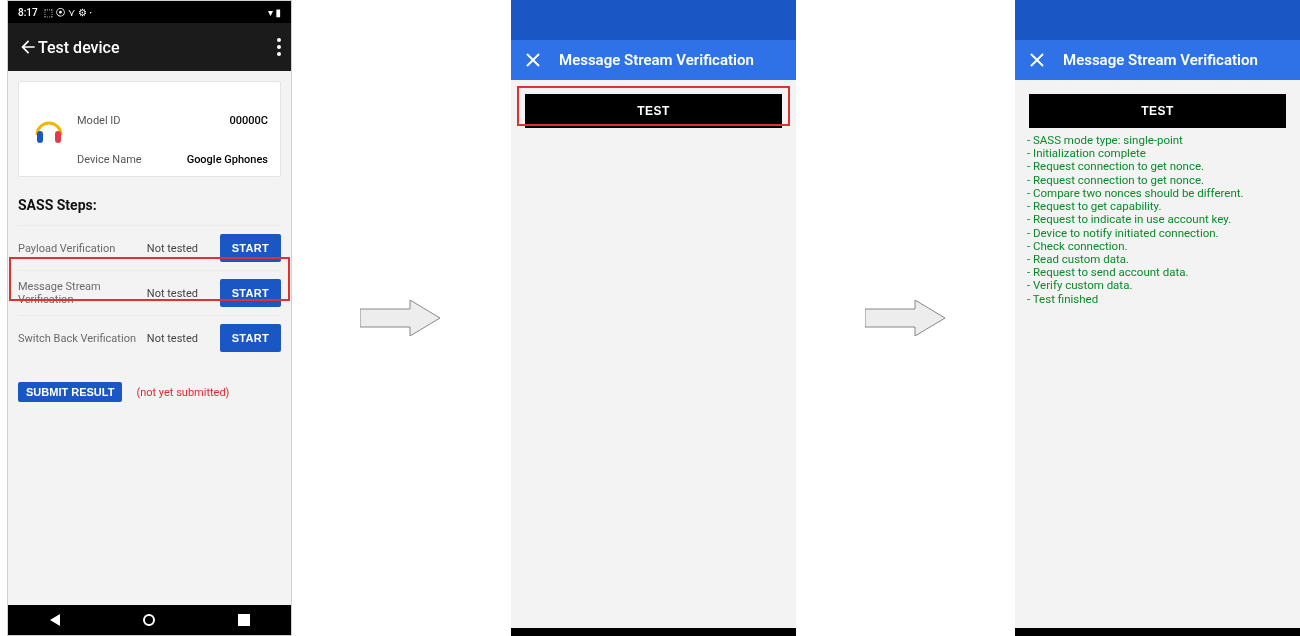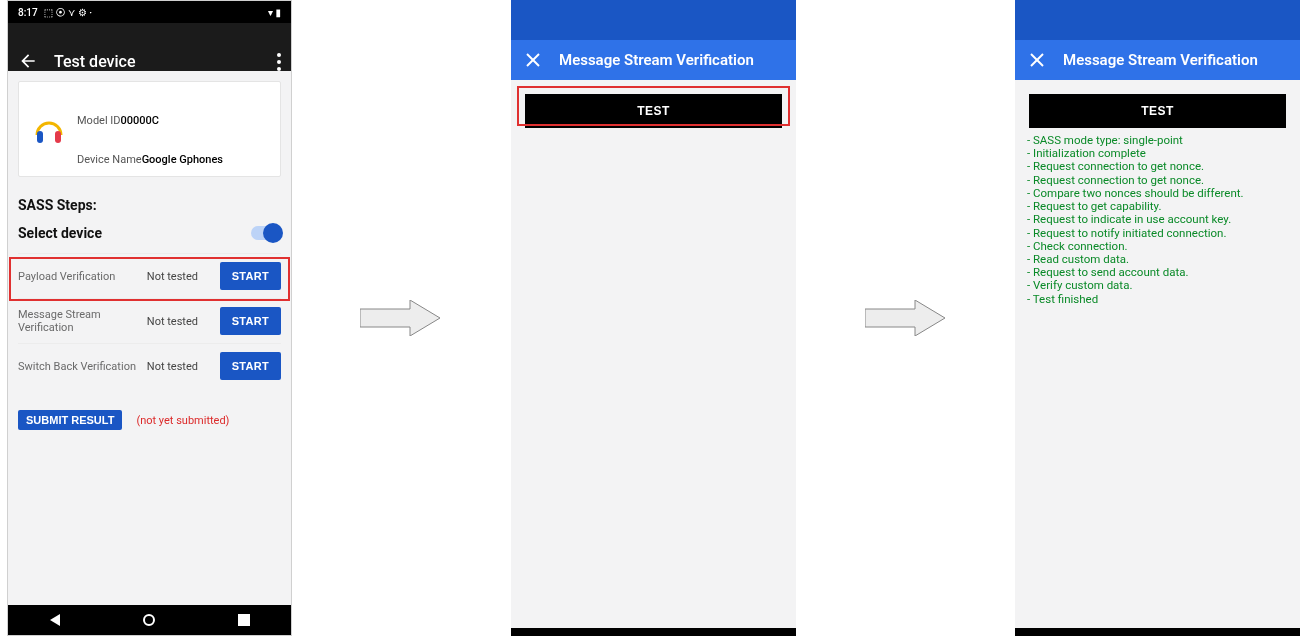--- a/index.html
+++ b/index.html
@@ -23,40 +23,39 @@
     display: flex; flex-direction: column;
   }
   .p1-status {
     height: 22px; background: #000; color: #fff;
     display: flex; justify-content: space-between; align-items: center;
     padding: 0 10px; font-size: 10px; font-weight: 500;
   }
   .p1-status .left, .p1-status .right { display: flex; gap: 6px; align-items: center; }
   .p1-appbar {
     height: 48px; background: #1b1b1b; color: #fff;
-    display: flex; align-items: flex-end; padding: 0 10px;
-    gap: 16px;
+    display: flex; align-items: center; padding: 0 10px;
   }
   .p1-appbar .title { font-size: 16px; font-weight: 500; flex: 1; }
   .arrow-back { width: 20px; height: 20px; }
   .more-vert { width: 4px; height: 18px; display:flex; flex-direction:column; justify-content:space-between;}
   .more-vert span { width:4px; height:4px; border-radius:50%; background:#fff; }
 
   .p1-card {
     margin: 10px 10px 6px 10px;
     background: #fff; border: 1px solid #e4e4e4; border-radius: 2px;
     padding: 10px 12px;
     display: flex; align-items: center; gap: 10px;
   }
   .device-icon {
     width: 36px; height: 36px; position: relative;
   }
   .device-icon svg { width:36px; height:36px; }
   .card-lines { flex:1; display:flex; flex-direction:column; gap:4px; font-size: 11px; }
-  .card-row { display:flex; color:#555;margin-top:22px; }
+  .card-row { display:flex; justify-content:space-between; color:#555;margin-top:22px; }
   .card-row .val { color:#000; font-weight:500; }
 
   .p1-body { padding: 6px 10px 10px 10px; flex:1; }
   .p1-heading { font-size: 14px; font-weight: 700; color: #111; margin: 8px 0 12px 0; }
   .p1-subhead {
     display:flex; justify-content:space-between; align-items:center;
     font-size: 14px; font-weight: 700; color:#111; margin-bottom: 12px;
   }
   .toggle {
     width: 30px; height: 14px; border-radius: 8px; background:#bcd3f7; position:relative;
@@ -184,24 +183,20 @@
         </div>
         <div class="card-row">
           <span>Device Name</span>
           <span class="val">Google Gphones</span>
         </div>
       </div>
     </div>
 
     <div class="p1-body">
       <div class="p1-heading">SASS Steps:</div>
-      <div class="p1-subhead">
-        <span>Select device</span>
-        <span class="toggle"></span>
-      </div>
 
       <div class="step-row">
         <span class="name">Payload Verification</span>
         <span class="status">Not tested</span>
         <button class="start-btn">START</button>
       </div>
       <div class="step-row">
         <span class="name">Message Stream Verification</span>
         <span class="status">Not tested</span>
         <button class="start-btn">START</button>
@@ -260,21 +255,21 @@
       <button class="test-btn">TEST</button>
     </div>
     <div class="log-list">
       <div>SASS mode type: single-point</div>
       <div>Initialization complete</div>
       <div>Request connection to get nonce.</div>
       <div>Request connection to get nonce.</div>
       <div>Compare two nonces should be different.</div>
       <div>Request to get capability.</div>
       <div>Request to indicate in use account key.</div>
-      <div>Request to notify initiated connection.</div>
+      <div>Device to notify initiated connection.</div>
       <div>Check connection.</div>
       <div>Read custom data.</div>
       <div>Request to send account data.</div>
       <div>Verify custom data.</div>
       <div>Test finished</div>
     </div>
     <div class="bottom-black"></div>
   </div>
 
   <div class="flow-arrow a1">

